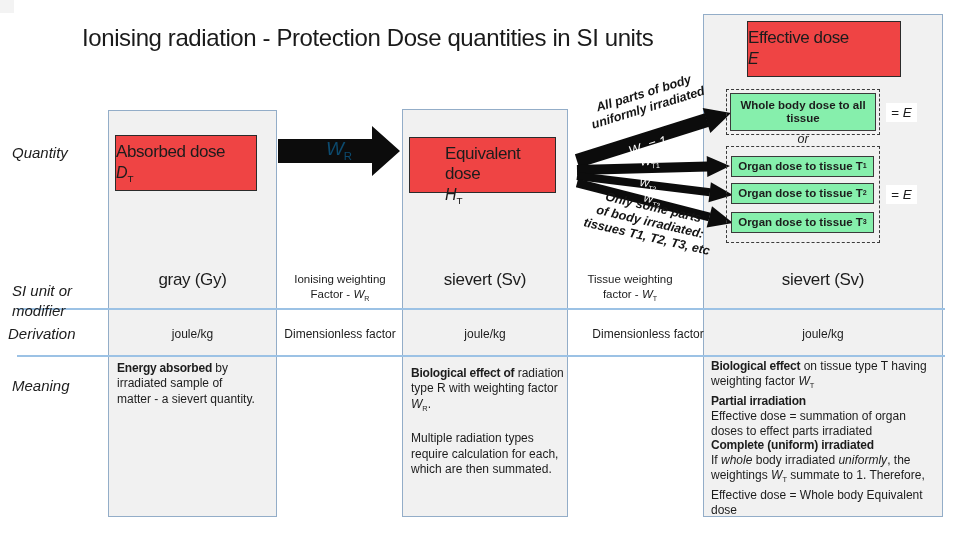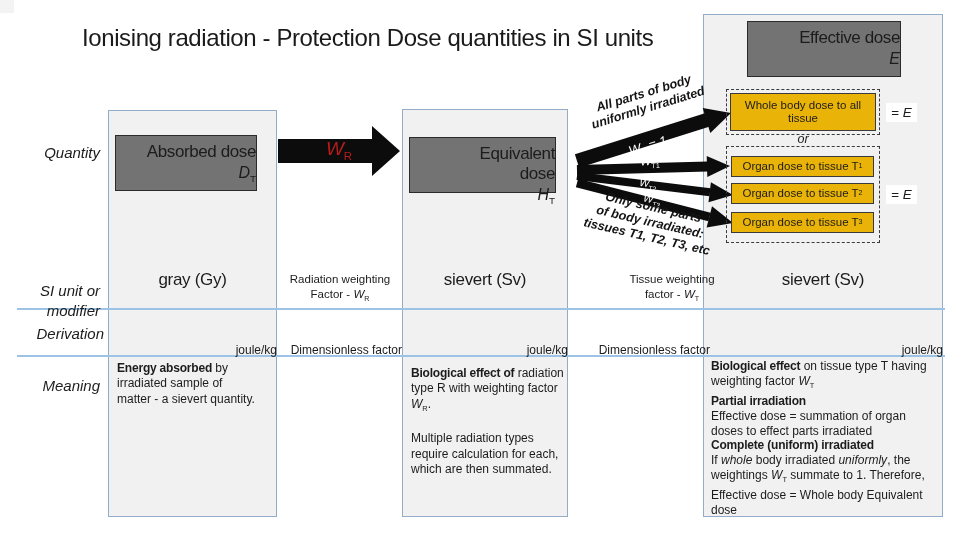--- a/index.html
+++ b/index.html
@@ -2,42 +2,42 @@
 <html><head>
 <meta charset="utf-8">
 <style>
   html,body{margin:0;padding:0;background:#fff;}
   .canvas{position:relative;width:960px;height:535px;background:#ffffff;
           font-family:"Liberation Sans",sans-serif;color:#1c1c1c;overflow:hidden;}
   .artifact{position:absolute;left:0;top:0;width:14px;height:13px;background:#f3f3f3;}
   .title{position:absolute;left:42px;top:24px;font-size:24px;letter-spacing:-0.4px;color:#1a1a1a;white-space:nowrap;z-index:2;margin-left:40px;}
   .panel{position:absolute;background:#f1f1f1;border:1px solid #93adc8;box-sizing:border-box;}
   .hline{position:absolute;border-top:2px solid #9cc2e5;z-index:1;}
-  .rowlab{position:absolute;font-style:italic;font-size:15px;line-height:20px;text-align:right;white-space:pre-line;z-index:2;}
-  .qbox{position:absolute;background:#737373;border:1.5px solid #2b2b2b;text-align:right;z-index:2;box-sizing:border-box;padding-top:6px;}
+  .rowlab{position:absolute;font-style:italic;font-size:15px;line-height:20px;text-align:left;white-space:pre-line;z-index:2;}
+  .qbox{position:absolute;background:#ef4444;border:1.5px solid #2b2b2b;text-align:left;z-index:2;box-sizing:border-box;padding-top:6px;}
   .qbox .t{font-size:17px;letter-spacing:-0.4px;}
   .sym{font-style:italic;font-size:16px;line-height:22px;}
   sub{font-size:62%;font-style:normal;}
   .si{position:absolute;text-align:center;font-size:17px;letter-spacing:-0.3px;z-index:2;}
   .si-small{position:absolute;text-align:center;font-size:11.5px;line-height:15px;z-index:2;}
-  .deriv{position:absolute;text-align:right;font-size:12px;z-index:2;margin-top:16px;}
+  .deriv{position:absolute;text-align:center;font-size:12px;z-index:2;}
   .meaning{position:absolute;font-size:12px;line-height:15.3px;z-index:2;}
   .meaning p{margin:0 0 15px 0;}
   .meaning b{letter-spacing:-0.2px;}
   .dashedbox{position:absolute;border:1.5px dashed #3a3a3a;z-index:2;box-sizing:border-box;}
-  .whitebox{position:absolute;background:#eab308;border:1.5px solid #3a3a3a;box-sizing:border-box;
+  .whitebox{position:absolute;background:#86efac;border:1.5px solid #3a3a3a;box-sizing:border-box;
             display:flex;align-items:center;justify-content:center;text-align:center;
-            font-size:11.5px;line-height:13.5px;z-index:3;}
+            font-size:11.5px;line-height:13.5px;z-index:3;font-weight:bold;}
   .eqE{position:absolute;font-style:italic;font-size:13.5px;background:#fff;padding:2px 5px;z-index:2;}
   .orlab{position:absolute;font-style:italic;font-size:12.5px;text-align:center;z-index:2;}
   svg.arrows{position:absolute;left:0;top:0;z-index:2;pointer-events:none;}
   .fanlabel{position:absolute;z-index:3;font-style:italic;text-align:center;}
   .fan-note{font-weight:600;font-size:12.5px;line-height:15px;white-space:pre-line;color:#141414;}
   .fan-w{color:#ffffff;}
-  .wrlabel{position:absolute;z-index:3;color:#b91c1c;font-style:italic;font-size:19px;text-align:center;}
+  .wrlabel{position:absolute;z-index:3;color:#0c4a6e;font-style:italic;font-size:19px;text-align:center;}
   .wrlabel sub{font-size:60%;}
 </style>
 </head>
 <body>
 
 <div class="canvas">
 
   <div class="artifact"></div>
 
   <div class="title">Ionising radiation - Protection Dose quantities in SI units</div>
@@ -116,25 +116,25 @@
       <sub>2</sub>
     </div>
   <div class="whitebox" style="left:731px;top:212px;width:143px;height:21px;">
       <span>Organ dose to tissue T</span>
       <sub>3</sub>
     </div>
   <div class="eqE" style="left:886px;top:185px;">= E</div>
 
   <div class="si" style="left:108px;top:270px;width:169px;">gray (Gy)</div>
   <div class="si-small" style="left:278px;top:272px;width:124px;">
-    <span>Radiation weighting</span><br>
+    <span>Ionising weighting</span><br>
     <span>Factor - </span><i>W</i><sub>R</sub>
   </div>
   <div class="si" style="left:402px;top:270px;width:166px;">sievert (Sv)</div>
-  <div class="si-small" style="left:610px;top:272px;width:124px;">
+  <div class="si-small" style="left:568px;top:272px;width:124px;">
     <span>Tissue weighting</span><br>
     <span>factor - </span><i>W</i><sub>T</sub>
   </div>
   <div class="si" style="left:703px;top:270px;width:240px;">sievert (Sv)</div>
 
   <div class="deriv" style="left:108px;top:327px;width:169px;">joule/kg</div>
   <div class="deriv" style="left:278px;top:327px;width:124px;">Dimensionless factor</div>
   <div class="deriv" style="left:402px;top:327px;width:166px;">joule/kg</div>
   <div class="deriv" style="left:586px;top:327px;width:124px;">Dimensionless factor</div>
   <div class="deriv" style="left:703px;top:327px;width:240px;">joule/kg</div>

